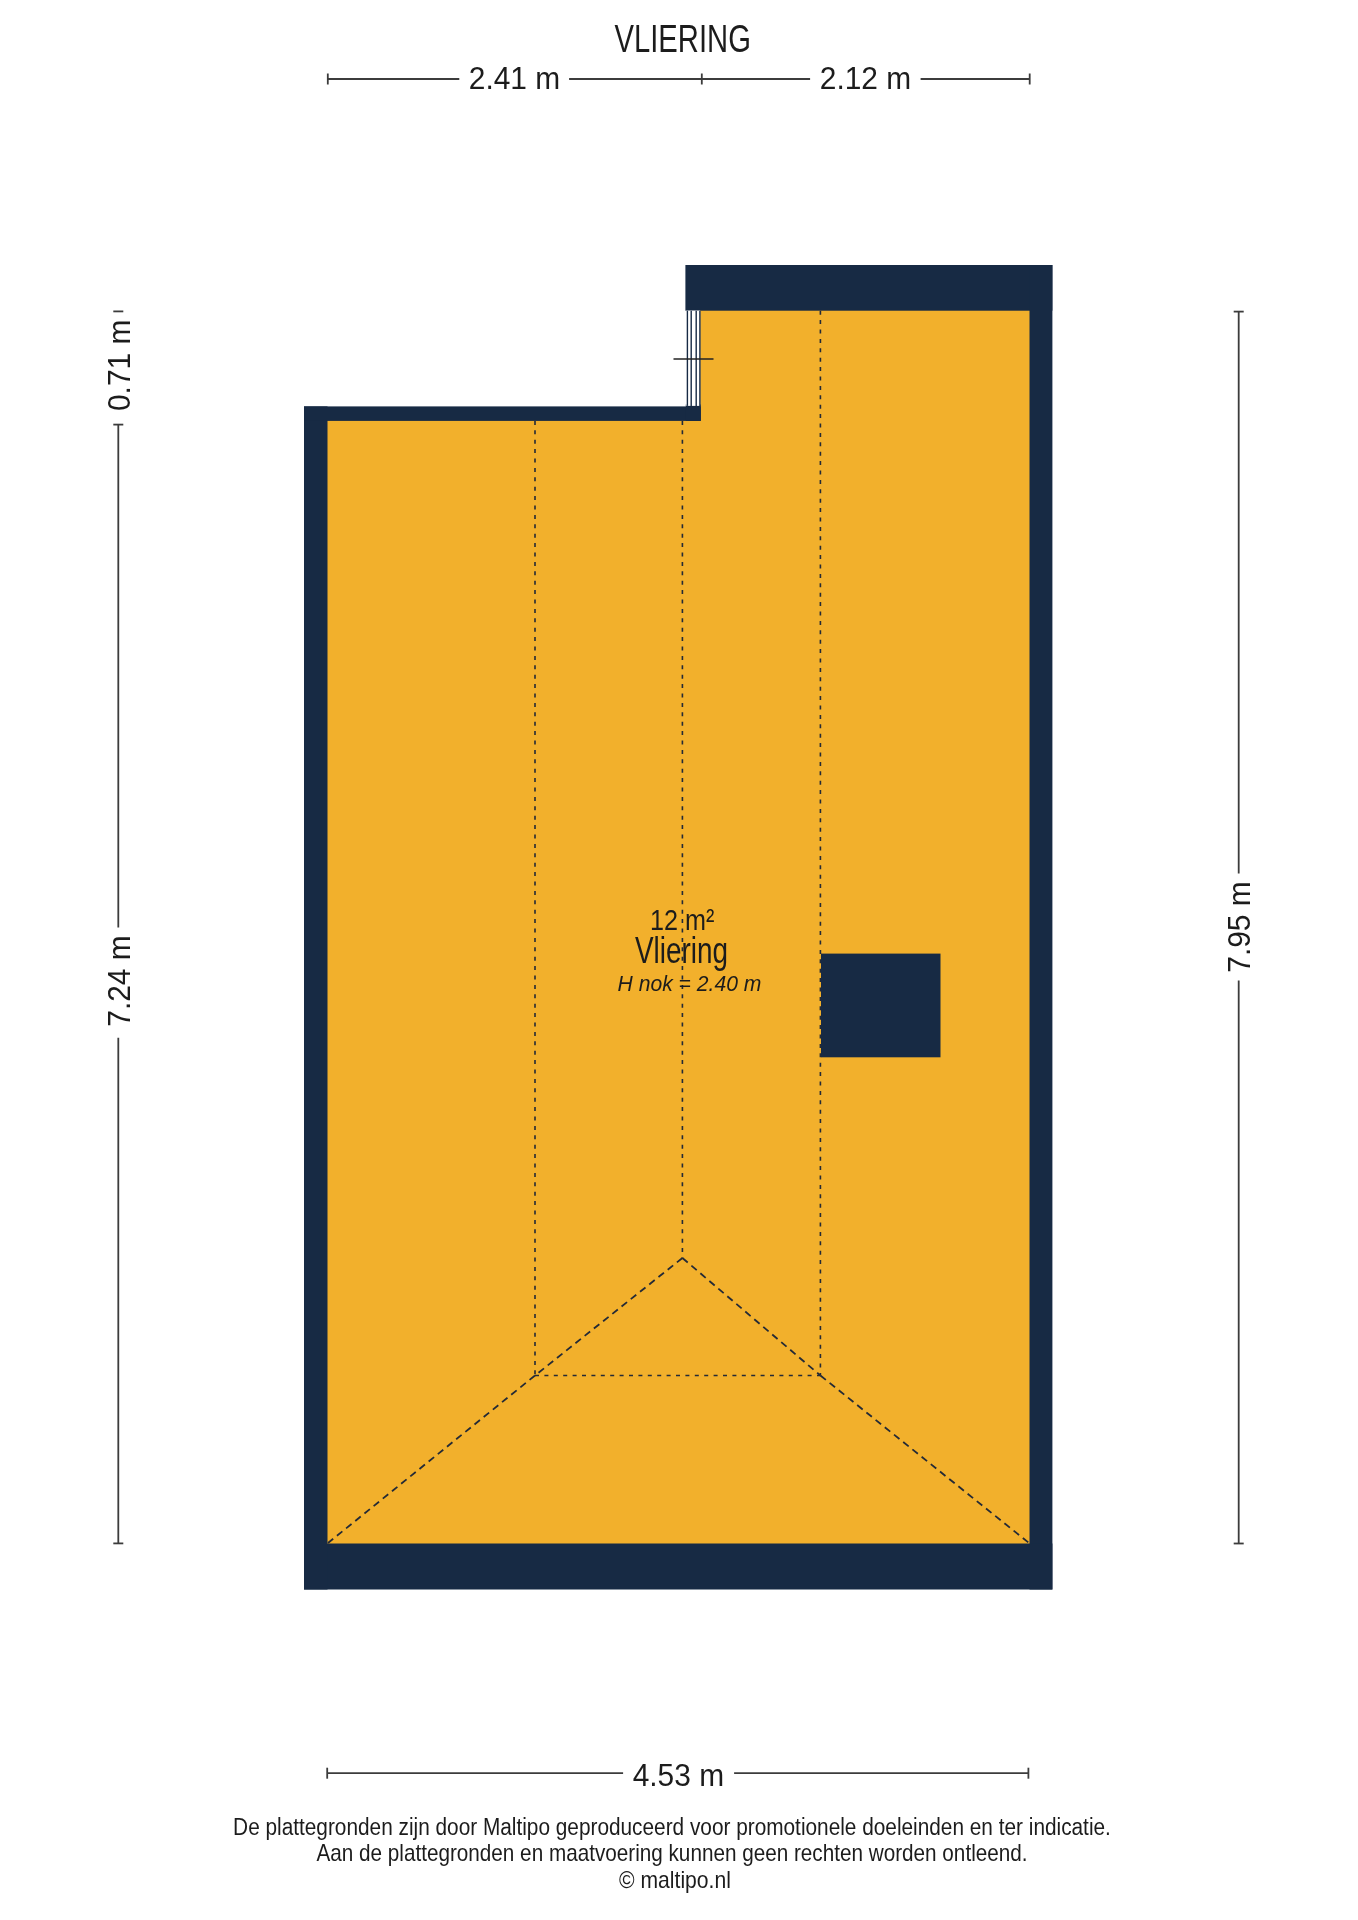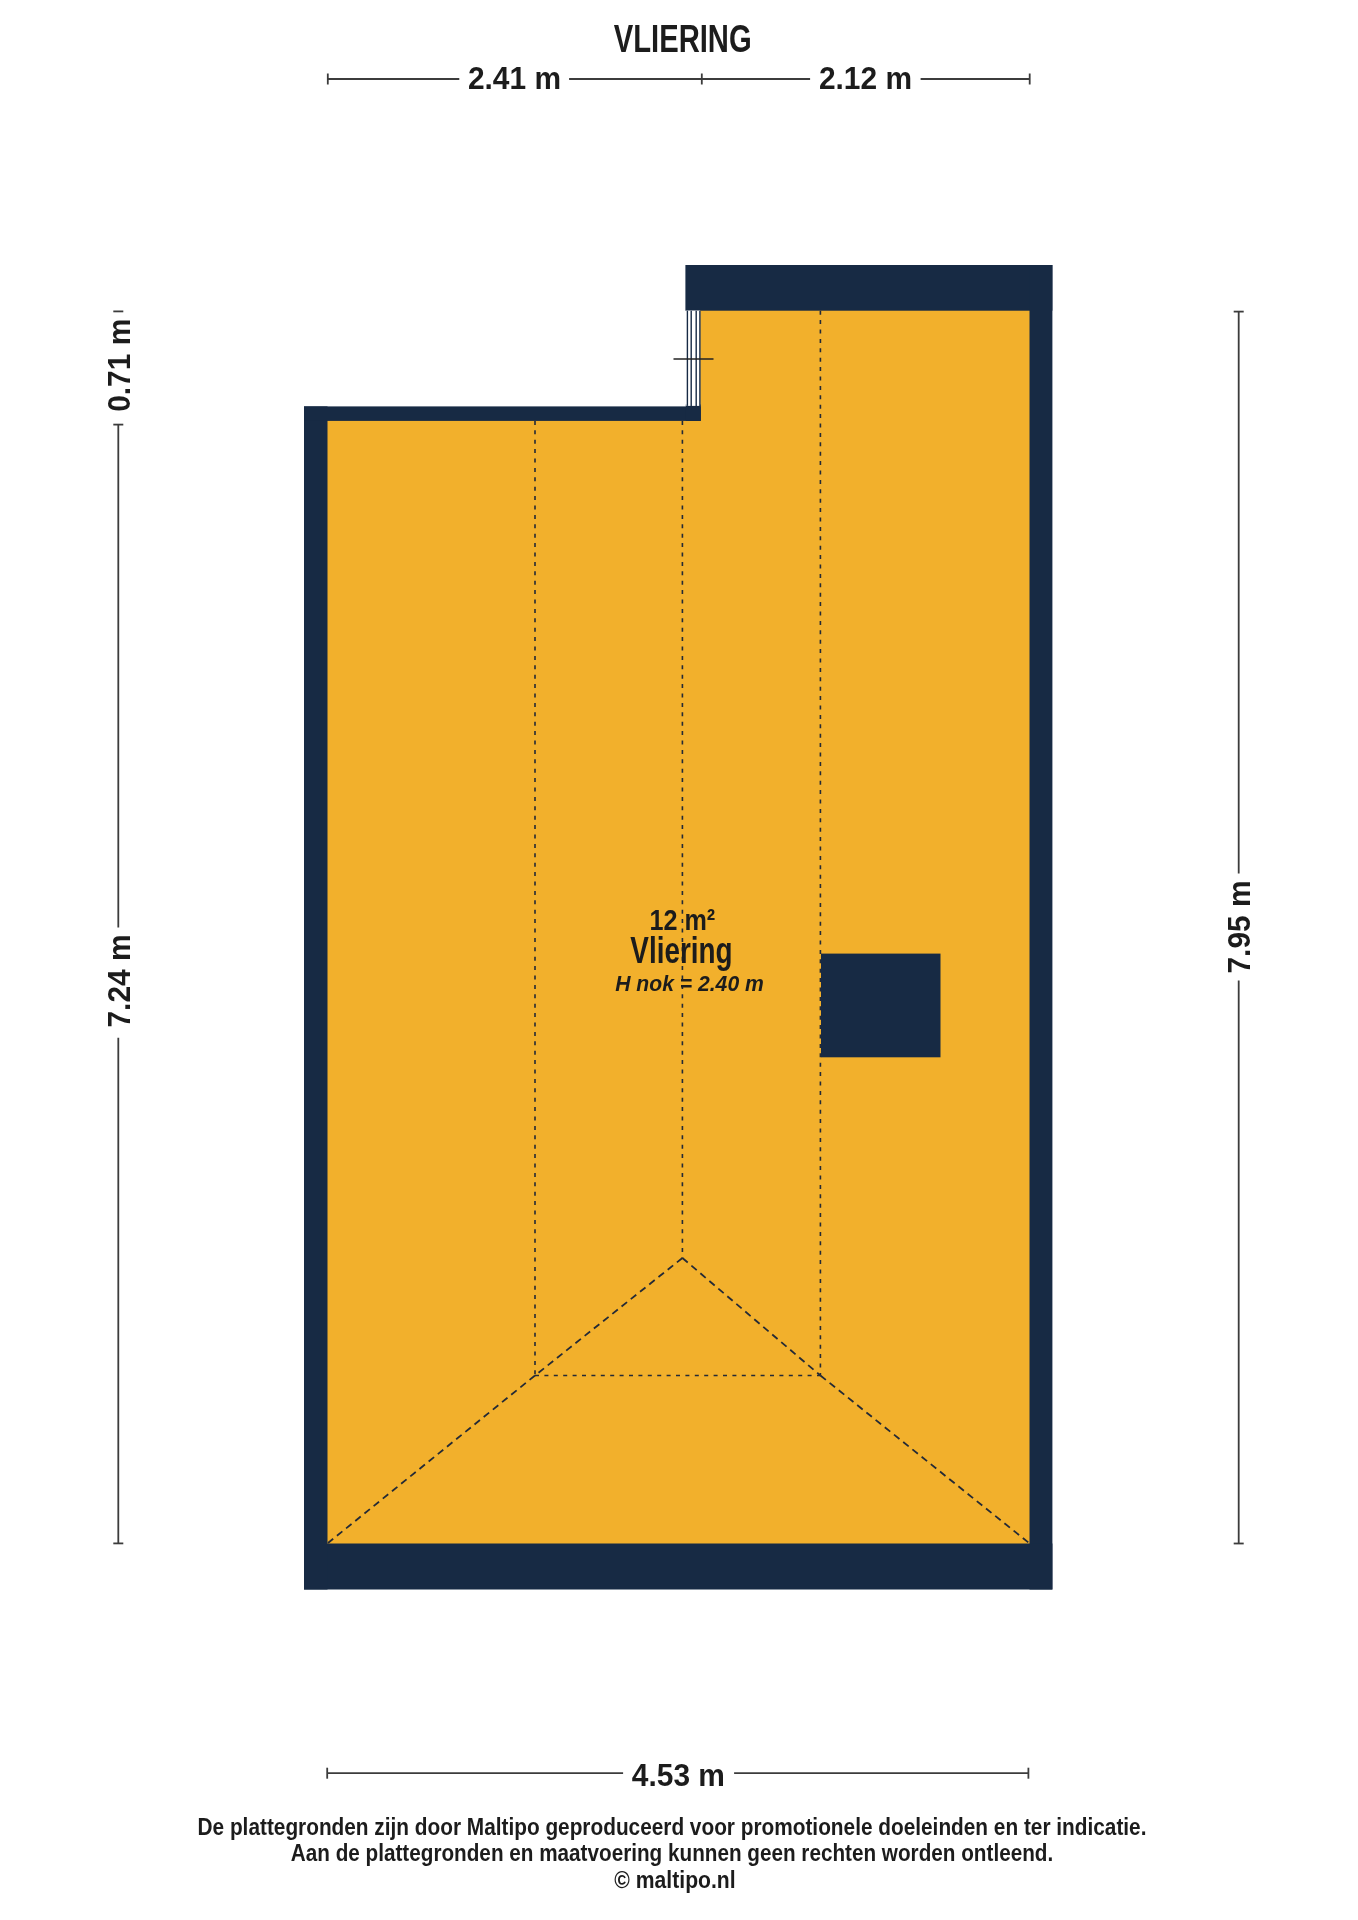--- a/index.html
+++ b/index.html
@@ -1,17 +1,17 @@
 <!DOCTYPE html>
 <html><head>
 <meta charset="utf-8">
 <style>
   html,body{margin:0;padding:0;background:#ffffff;}
   .page{position:relative;width:1310px;height:1920px;background:#7dd3fc;overflow:hidden;
-        font-family:"Liberation Sans", sans-serif;font-weight:bold;}
+        font-family:"Liberation Sans", sans-serif;}
   svg{position:absolute;left:0;top:0;}
   text{font-family:"Liberation Sans", sans-serif;fill:#1c1c1c;}
 </style>
 </head>
 <body>
 <div class="page">
 <svg width="1358" height="1920" viewBox="0 0 1358 1920">
 
   <rect x="0" y="0" width="1358" height="1920" fill="#ffffff"></rect>
 

